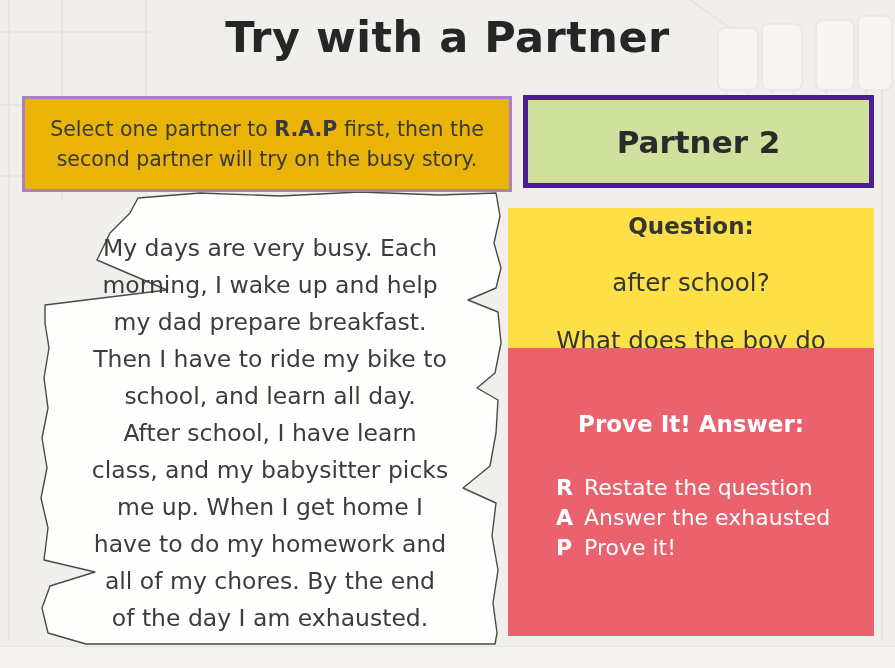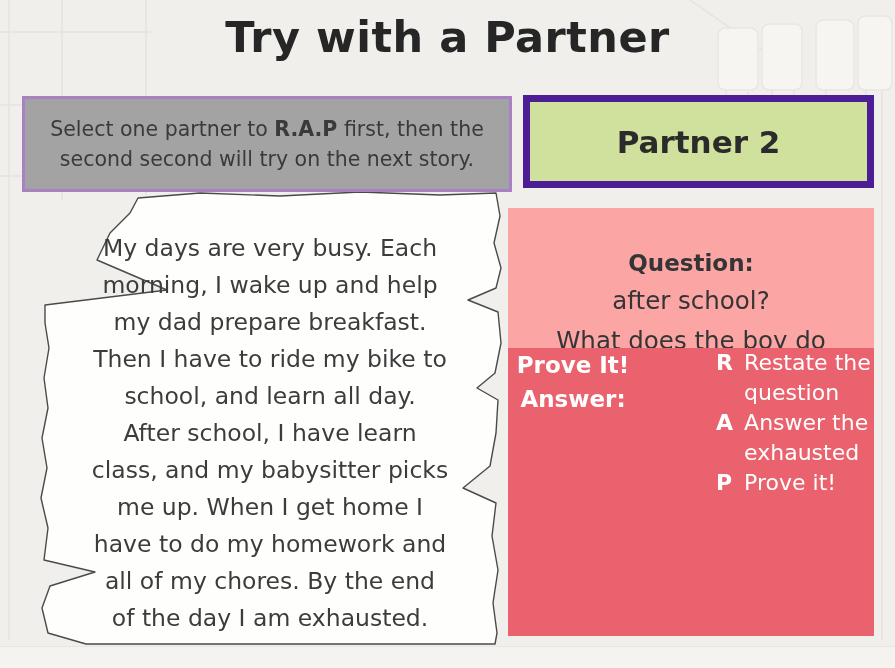--- a/index.html
+++ b/index.html
@@ -9,48 +9,48 @@
     font-family:"DejaVu Sans","Liberation Sans",sans-serif;
     color:#2d2d2d;
   }
   .bg-sketch{position:absolute;left:0;top:0;z-index:0;}
   .page-title{
     position:absolute;left:0;top:12px;width:100%;text-align:center;
     font-size:43px;font-weight:600;color:#262626;letter-spacing:.5px;z-index:2;
   }
   .instruction-box{
     position:absolute;left:22px;top:96px;width:490px;height:96px;box-sizing:border-box;
-    background:#a3a3a3;border:3px solid #a980c2;z-index:2;
+    background:#eab308;border:3px solid #a980c2;z-index:2;
     display:flex;align-items:center;justify-content:center;
   }
   .instruction-text{font-size:20.5px;line-height:30px;color:#3a3a3a;text-align:center;padding:0 8px;}
   .bold{font-weight:700;}
   .paper{position:absolute;left:20px;top:188px;z-index:1;}
   .story{
     position:absolute;left:60px;top:222px;width:420px;z-index:2;
     font-size:23.5px;line-height:37px;color:#3c3c3c;text-align:center;margin-top:8px;
   }
   .story-line{white-space:nowrap;}
   .panel{position:absolute;box-sizing:border-box;z-index:2;}
   .panel-green{
     left:523px;top:95px;width:351px;height:93px;
-    background:#cfe19c;border:7px solid #4c1d95;
+    background:#cfe19c;border:5px solid #4c1d95;
     display:flex;align-items:center;justify-content:center;
   }
   .partner-label{font-size:31px;font-weight:700;color:#2b2b2b;}
   .panel-purple{
-    left:508px;top:208px;width:366px;height:153px;background:#fca5a5;
-    display:flex;flex-direction:column;align-items:center;justify-content:flex-end;
+    left:508px;top:208px;width:366px;height:153px;background:#fde047;
+    display:flex;flex-direction:column;align-items:center;justify-content:space-between;
     color:#353535;
   }
   .q-heading{font-size:23px;font-weight:700;line-height:36px;}
   .q-line{font-size:24.5px;line-height:40px;}
   .panel-red{
     left:508px;top:348px;width:366px;height:288px;background:#e9626d;
-    display:flex;flex-direction:row;justify-content:center;color:#ffffff;
+    display:flex;flex-direction:column;justify-content:center;color:#ffffff;
     padding-bottom:14px;
     gap:30px;
   }
   .rap-heading{font-size:23px;font-weight:700;text-align:center;line-height:34px;margin-bottom:2px;}
   .rap-list{margin-left:48px;}
   .rap-row{display:flex;font-size:22px;line-height:30px;}
   .rap-letter{font-weight:700;width:28px;flex:0 0 28px;}
   .bottom-band{
     position:absolute;left:0;top:646px;width:895px;height:22px;
     background:#f4f3f0;border-top:1px solid rgba(0,0,0,0.05);z-index:3;
@@ -84,21 +84,21 @@
       <rect x="816" y="20" width="38" height="70" rx="7"></rect>
       <rect x="858" y="16" width="34" height="74" rx="7"></rect>
     </g>
   </svg>
 
   <div class="page-title">Try with a Partner</div>
 
   <div class="instruction-box">
     <div class="instruction-text">
       <div><span>Select one partner to </span><span class="bold">R.A.P</span><span> first, then the</span></div>
-      <div>second second will try on the next story.</div>
+      <div>second partner will try on the busy story.</div>
     </div>
   </div>
 
   <svg class="paper" width="500" height="458" viewBox="0 0 500 458">
     <path d="M118,10 L180,5 L260,8 L340,4 L420,7 L476,5
          L480,28 L474,55 L481,80 L476,100
          L448,112 L478,124
          L481,155 L475,185
          L457,200 L478,212
          L476,245 L470,278

